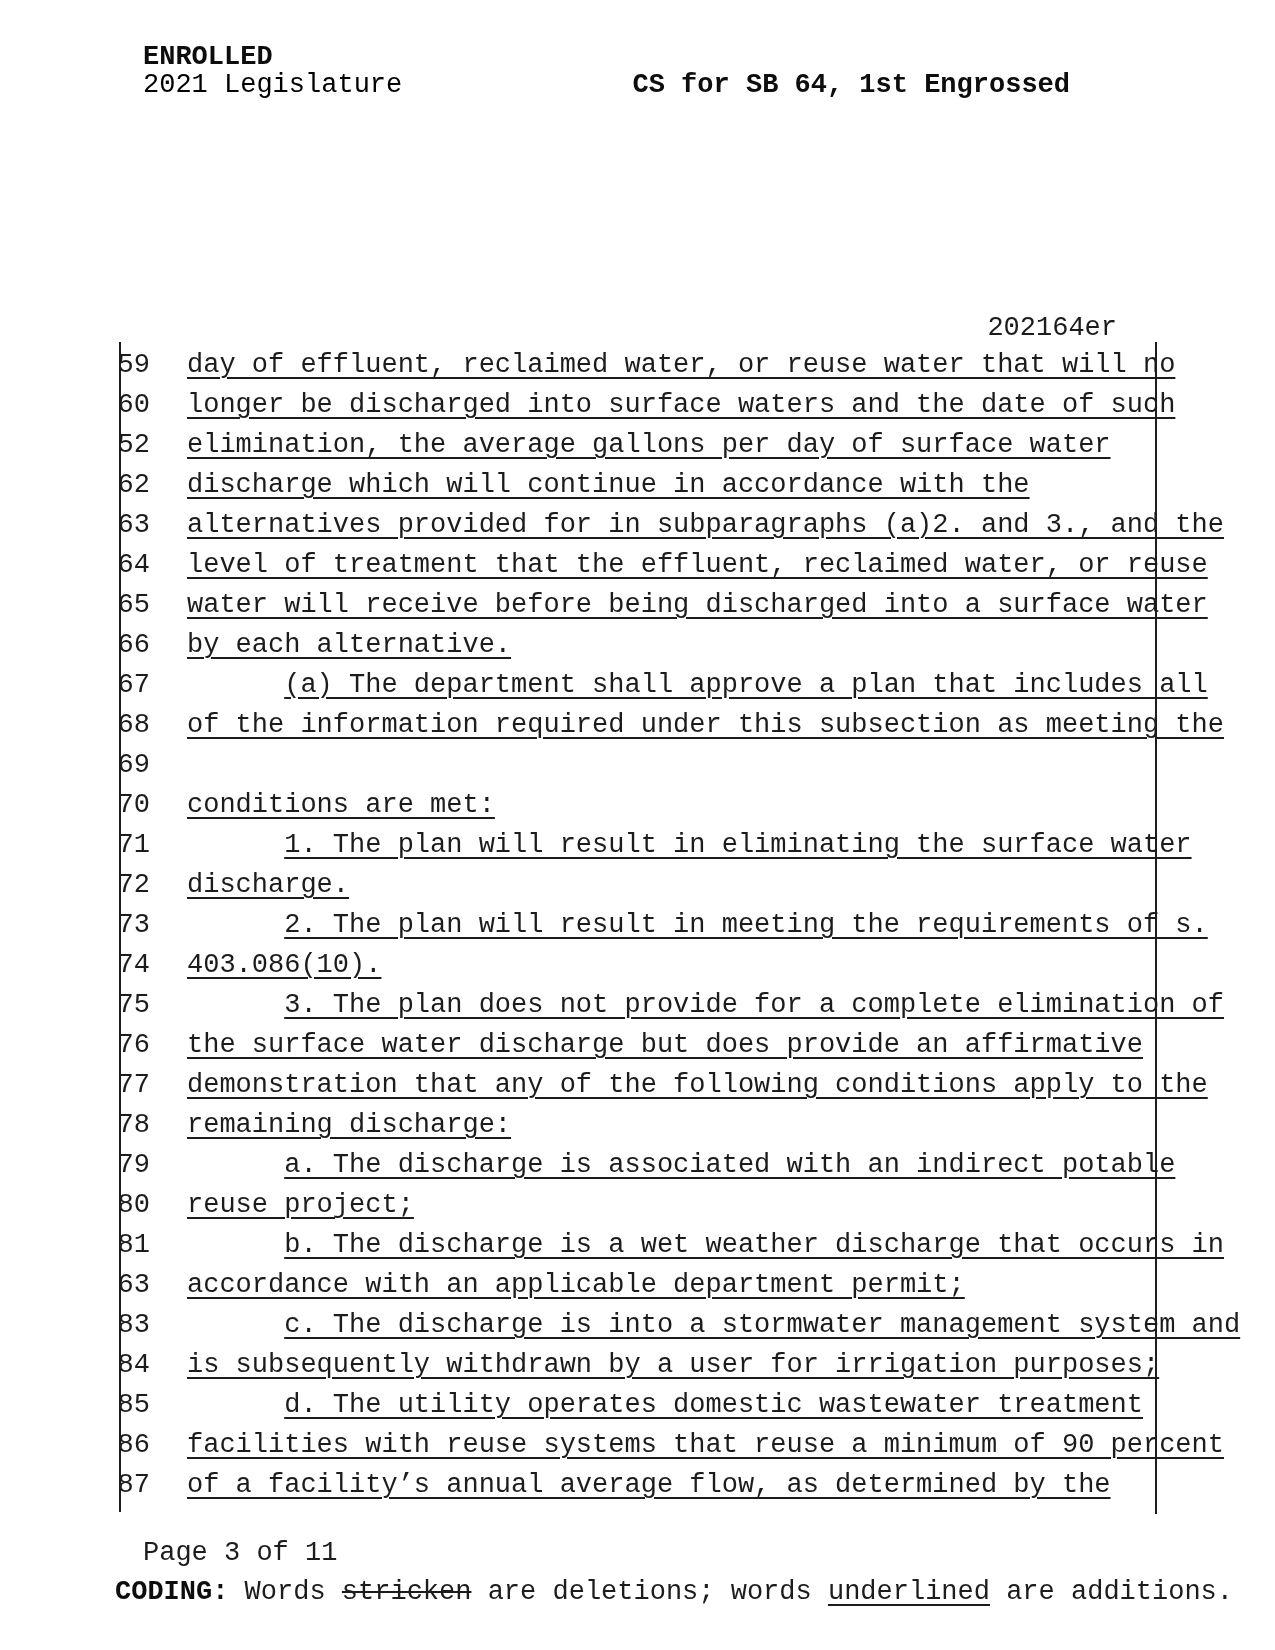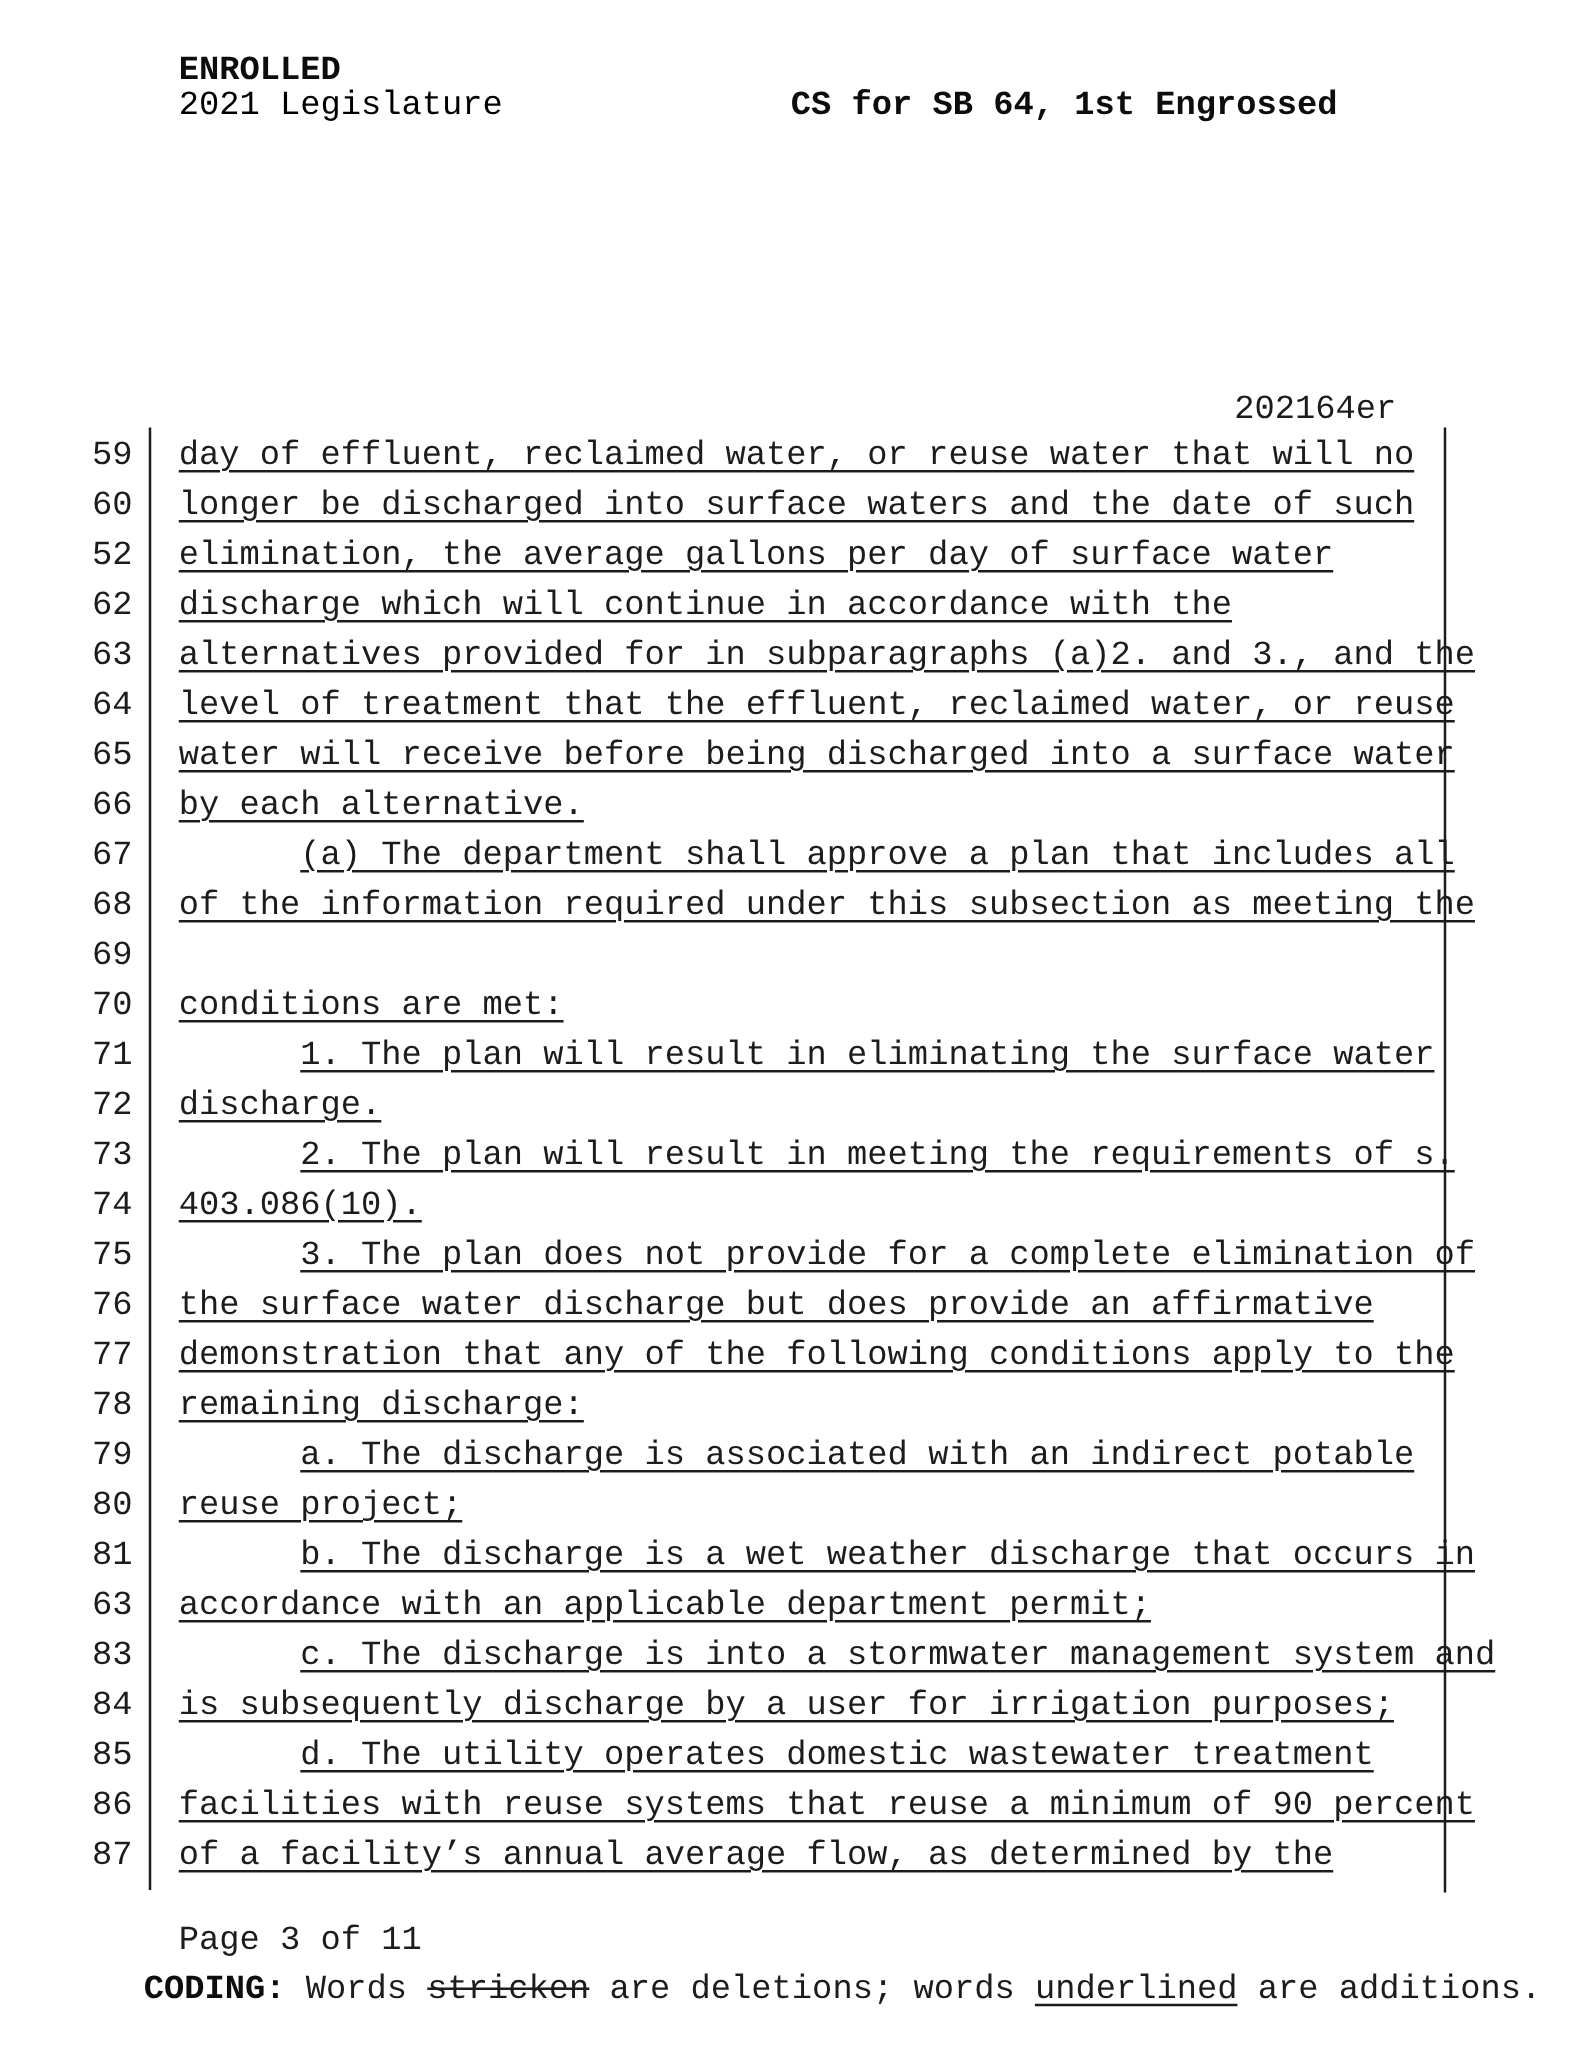--- a/index.html
+++ b/index.html
@@ -21,21 +21,21 @@
 
   
   .doc-code { position:absolute; top:313px; right:158px; }
 
   
   .vline { position:absolute; width:2px; background:#1c1c1c; }
   .vline-left  { left:119px;  top:342px; height:1170px; }
   .vline-right { left:1155px; top:342px; height:1172px; }
 
   
-  .doc-body { position:absolute; top:345px; left:0; width:1185px; }
+  .doc-body { position:absolute; top:345px; left:0; width:1185px;padding-left:44px; }
   .line-row  { position:relative; height:40px; line-height:40px; }
   .line-num  { position:absolute; left:0; top:0; width:106px; text-align:right; }
   .line-text { position:absolute; left:143px; top:0; white-space:pre; }
   .u {
     text-decoration:underline;
     text-underline-offset:5px;
     text-decoration-thickness:1.5px;
   }
 
   
@@ -152,21 +152,21 @@
       <div class="line-row">
       <span class="line-num">63</span>
       <span class="line-text"><span></span><span class="u">accordance with an applicable department permit;</span></span>
     </div>
       <div class="line-row">
       <span class="line-num">83</span>
       <span class="line-text"><span>      </span><span class="u">c. The discharge is into a stormwater management system and</span></span>
     </div>
       <div class="line-row">
       <span class="line-num">84</span>
-      <span class="line-text"><span></span><span class="u">is subsequently discharge by a user for irrigation purposes;</span></span>
+      <span class="line-text"><span></span><span class="u">is subsequently withdrawn by a user for irrigation purposes;</span></span>
     </div>
       <div class="line-row">
       <span class="line-num">85</span>
       <span class="line-text"><span>      </span><span class="u">d. The utility operates domestic wastewater treatment</span></span>
     </div>
       <div class="line-row">
       <span class="line-num">86</span>
       <span class="line-text"><span></span><span class="u">facilities with reuse systems that reuse a minimum of 90 percent</span></span>
     </div>
       <div class="line-row">

